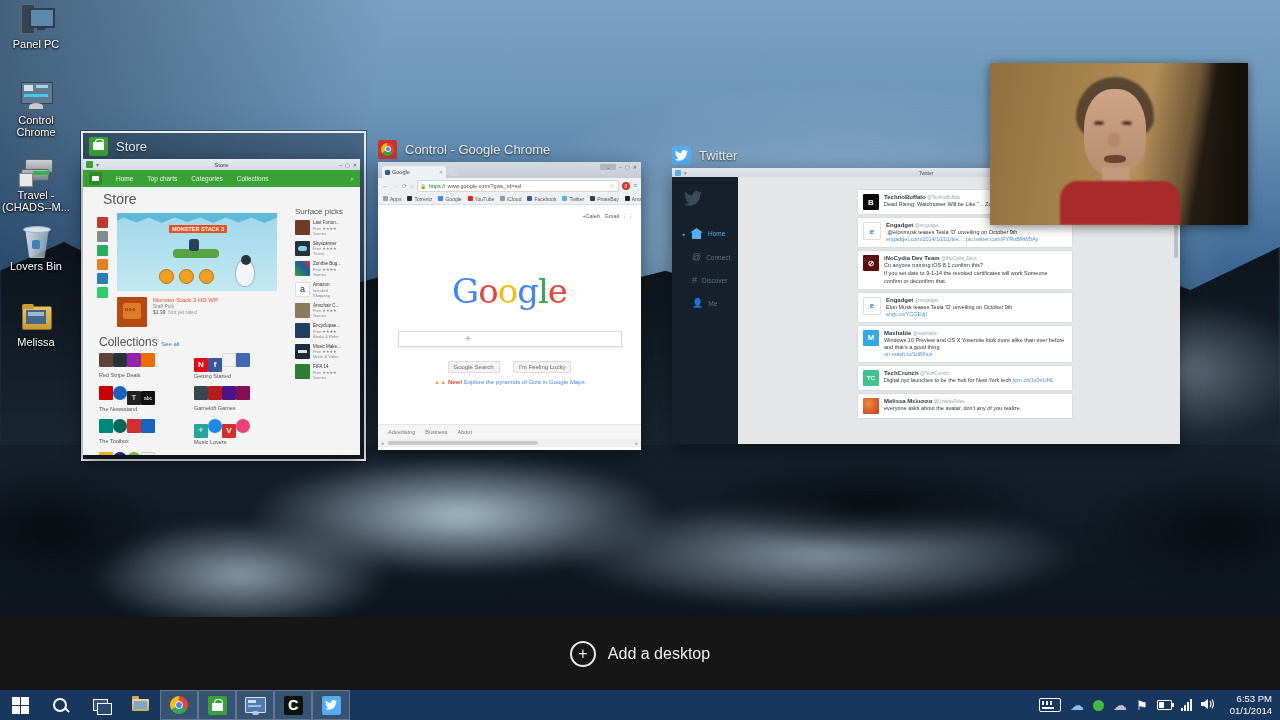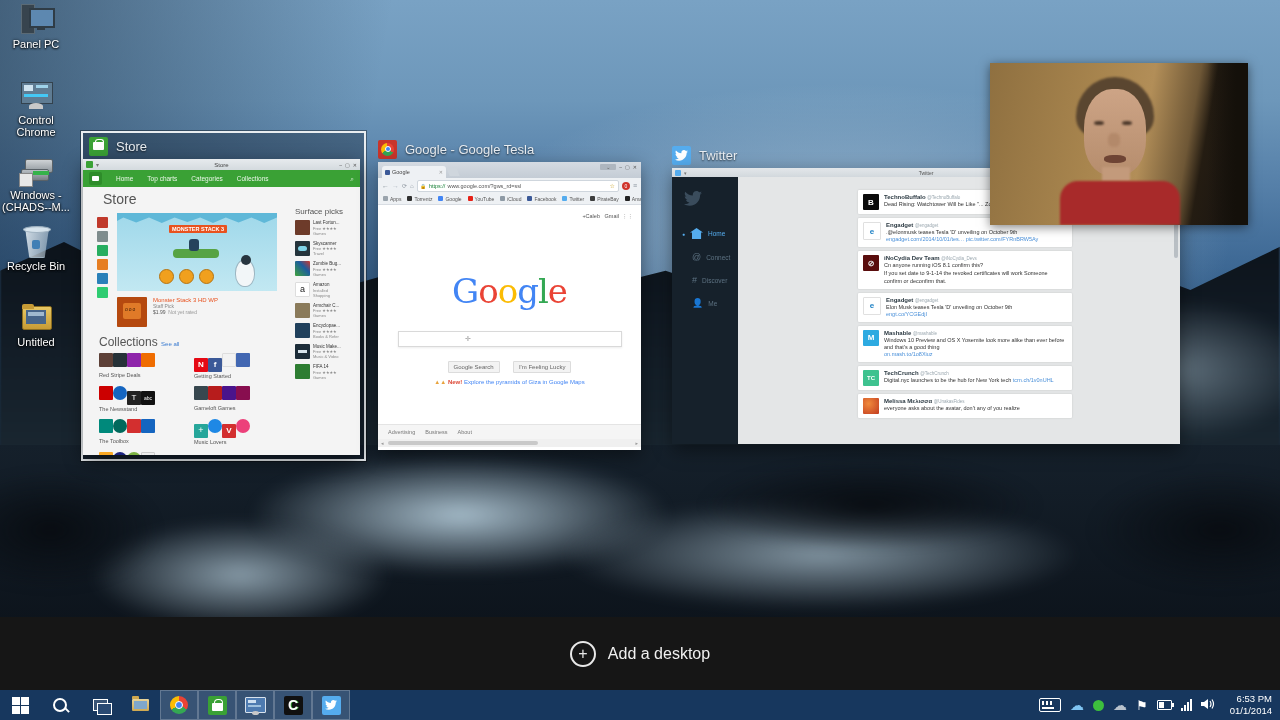--- a/index.html
+++ b/index.html
@@ -88,39 +88,39 @@
     </div>
     <div>Control Chrome</div>
   </div>
   <div class="a dicon" style="left:0;top:155px;">
     <div class="art">
       <span class="a" style="left:6px;top:4px;width:26px;height:12px;background:linear-gradient(#cfd3d6,#8f979d);border:1px solid #5a6268;border-radius:2px;"></span>
       <span class="a" style="left:2px;top:14px;width:26px;height:10px;background:linear-gradient(#b9bfc4,#777f86);border:1px solid #5a6268;border-radius:2px;"></span>
       <span class="a" style="left:14px;top:16px;width:16px;height:4px;background:#35b24a;"></span>
       <span class="a" style="left:0;top:18px;width:12px;height:12px;background:#e8e8e8;border:1px solid #888;"></span>
     </div>
-    <div>Windows -</div>
+    <div>Travel -</div>
     <div>(CHADS--M...</div>
   </div>
   <div class="a dicon" style="left:0;top:226px;">
     <div class="art">
       <span class="a" style="left:6px;top:2px;width:22px;height:28px;background:linear-gradient(100deg,rgba(235,243,248,.85),rgba(170,190,205,.6));border:1px solid #9fb2c0;border-radius:3px 3px 6px 6px;clip-path:polygon(0 0,100% 0,82% 100%,18% 100%);"></span>
       <span class="a" style="left:4px;top:0;width:26px;height:5px;background:rgba(220,232,240,.9);border-radius:50%;border:1px solid #9fb2c0;"></span>
       <span class="a" style="left:13px;top:14px;width:8px;height:9px;background:#3f7fb5;border-radius:2px;"></span>
     </div>
-    <div>Recycle Bin</div>
+    <div>Lovers Bin</div>
   </div>
   <div class="a dicon" style="left:0;top:302px;">
     <div class="art">
       <span class="a" style="left:3px;top:4px;width:28px;height:22px;background:linear-gradient(#e8c864,#c79b35);border:1px solid #8a6c1f;border-radius:2px;"></span>
       <span class="a" style="left:3px;top:2px;width:12px;height:5px;background:#c79b35;border-radius:2px 2px 0 0;"></span>
       <span class="a" style="left:7px;top:8px;width:20px;height:14px;background:linear-gradient(120deg,#4a central,#46658a);background:#46658a;"></span>
       <span class="a" style="left:9px;top:10px;width:16px;height:4px;background:#9fb9cf;"></span>
     </div>
-    <div>Untitled</div>
+    <div>Melissa</div>
   </div>
 
   <div class="a" style="left:81px;top:131px;width:281px;height:326px;border:2px solid #e9edf0;background:rgba(18,30,44,.35);box-shadow:0 0 0 1px rgba(0,0,0,.35);">
     <div class="card-head" style="height:26px;padding-left:6px;">
       <span class="appico" style="background:#3aa135;">
         <span style="width:11px;height:8px;background:#fff;border-radius:1px;position:relative;display:inline-block;">
             <span style="position:absolute;left:2px;top:-3px;width:7px;height:4px;border:1px solid #fff;border-bottom:none;border-radius:3px 3px 0 0;"></span>
           </span>
       </span>
       <span>Store</span>
@@ -290,21 +290,21 @@
     </div>
   </div>
 
   <div class="a" style="left:378px;top:136px;width:263px;">
     <div class="card-head" style="height:26px;">
       <span class="appico" style="background:#c9352b;">
         <span style="width:13px;height:13px;border-radius:50%;background:conic-gradient(#ea4335 0 33%,#34a853 33% 66%,#fbbc05 66% 100%);position:relative;display:inline-block;">
             <span style="position:absolute;left:3.5px;top:3.5px;width:6px;height:6px;border-radius:50%;background:#4285f4;border:1px solid #fff;box-sizing:border-box;"></span>
           </span>
       </span>
-      <span>Google - Google Tesla</span>
+      <span>Control - Google Chrome</span>
     </div>
     <div class="thumb" style="width:263px;height:288px;">
       <div style="height:16px;background:linear-gradient(#d5dbe2,#c4ccd5);position:relative;">
         <span class="a" style="left:4px;top:4px;width:64px;height:12px;background:#eef1f4;border-radius:3px 3px 0 0;display:flex;align-items:center;gap:2px;padding:0 3px;box-sizing:border-box;">
           <span class="fav" style="background:#3b5998;"></span>
           <span style="font-size:5.5px;color:#444;">Google</span>
           <span style="margin-left:auto;font-size:5px;color:#999;">✕</span>
         </span>
         <span class="a" style="left:70px;top:5px;width:10px;height:9px;background:#cfd6dd;border-radius:0 3px 0 0;transform:skewX(20deg);"></span>
         <span class="winctl a" style="right:4px;top:2px;">

